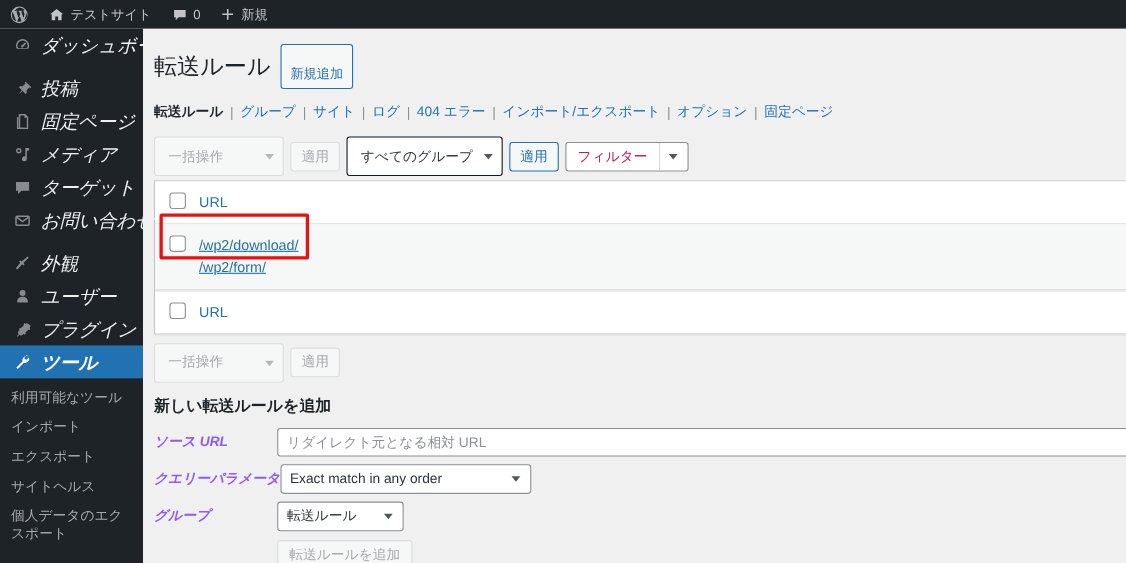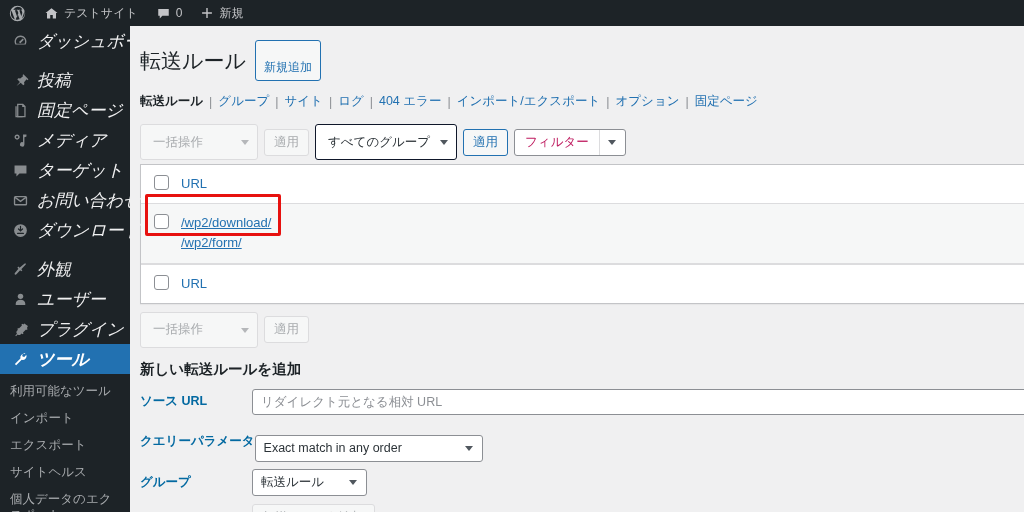--- a/index.html
+++ b/index.html
@@ -247,22 +247,23 @@
 
   
   .form-heading {
     margin: 16px 0 0 0;
     font-size: 14.5px; font-weight: 700; color: #1d2327;
   }
   .form-table { margin-top: 10px; width: 100%; }
   .form-row { display: flex; align-items: center; margin-bottom: 7px; }
   .form-label {
     flex: 0 0 112px;
-    font-size: 12.5px; font-weight: 700; color: #0369a1;
-    white-space: nowrap;
+    font-size: 12.5px; font-weight: 700; color: #8b5cf6;
+    white-space: nowrap;
+    font-style: italic;
   }
   .form-field { flex: 1 1 auto; }
   .text-input {
     display: block;
     width: 894px;
     height: 26px;
     border: 1px solid #8c8f94;
     border-radius: 3px;
     background: #fff;
     padding: 0 8px;
@@ -278,21 +279,21 @@
     height: 27px;
     border: 1px solid #8c8f94;
     border-radius: 3px;
     background: #fff;
     padding: 0 28px 0 8px;
     font-size: 12.5px;
     color: #2c3338;
     line-height: 25px;
     white-space: nowrap;
   }
-  .inline-select.wide { min-width: 228px; margin-top: 13px; }
+  .inline-select.wide { min-width: 228px; }
   .inline-select.narrow { min-width: 115px; }
   .inline-select .caret {
     position: absolute; right: 9px; top: 50%; margin-top: -2px;
     width: 0; height: 0;
     border-left: 4px solid transparent;
     border-right: 4px solid transparent;
     border-top: 5px solid #50575e;
   }
   .submit-row { display: flex; align-items: center; gap: 10px; margin-top: 8px; padding-left: 112px; }
   .submit-btn {
@@ -398,29 +399,20 @@
     <div class="menu-item">
       <span class="mi-icon">
         <svg width="17" height="17" viewBox="0 0 20 20" fill="none" stroke="#a7aaad" stroke-width="1.6">
           <rect x="3" y="5.5" width="14" height="9.5" rx="1"></rect>
           <path d="M3.6 6.3L10 11l6.4-4.7"></path>
         </svg>
       </span>
       <span>お問い合わせ</span>
     </div>
 
-    <div class="menu-item">
-      <span class="mi-icon">
-        <svg width="17" height="17" viewBox="0 0 20 20" fill="#a7aaad">
-          <circle cx="10" cy="10" r="7.5"></circle>
-          <path d="M10 5.2v5.3m0 0L7.6 8.2M10 10.5l2.4-2.3M6.6 13.4h6.8" stroke="#1d2327" stroke-width="1.4" fill="none" stroke-linecap="round"></path>
-        </svg>
-      </span>
-      <span>ダウンロード</span>
-    </div>
 
     <div class="menu-sep"></div>
 
     <div class="menu-item">
       <span class="mi-icon">
         <svg width="17" height="17" viewBox="0 0 20 20" fill="#a7aaad">
           <path d="M16.5 3.2c-.5-.6-1.3-.4-2 .1L8.9 8 7.6 6.6 6.3 7.9l1.3 1.3-4.2 5c-.5.6-.4 1.3.1 1.7.5.4 1.2.3 1.7-.2l4.4-4.8 1.3 1.3 1.3-1.3-1.3-1.3 5-5.2c.5-.5.6-1.3.1-1.8z"></path>
         </svg>
       </span>
       <span>外観</span>

